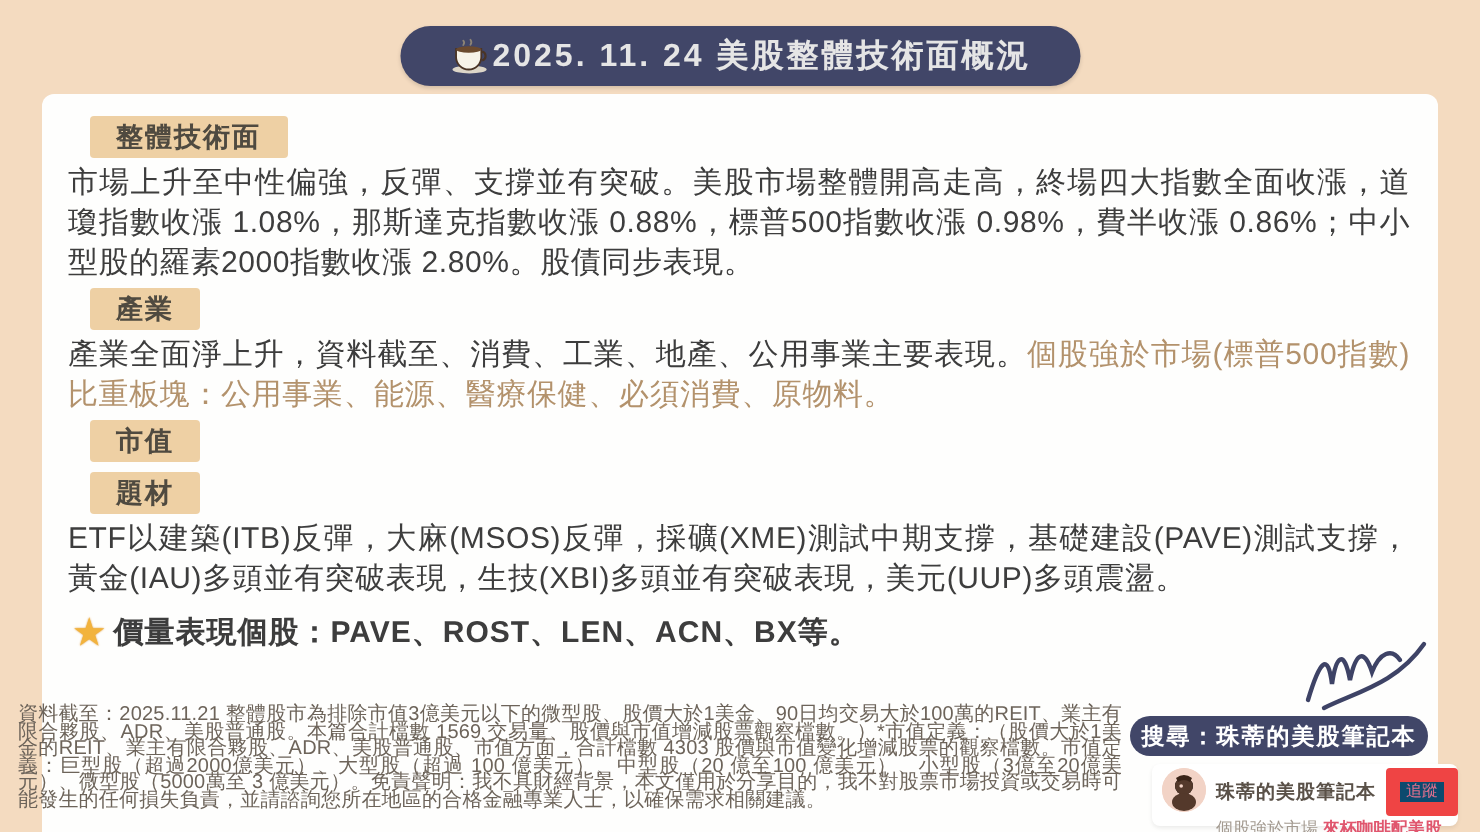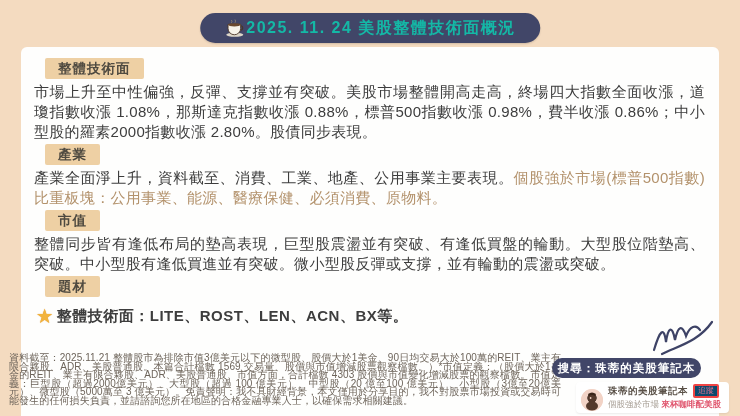--- a/index.html
+++ b/index.html
@@ -7,21 +7,21 @@
   body { font-family:"Liberation Sans", sans-serif; }
   .page {
     position:relative; width:740px; height:416px;
     background:#f4dbc0; overflow:hidden;
   }
   
   .header-pill {
     position:absolute; top:13px; left:50%; transform:translateX(-50%);
     height:30px; background:#414668; border-radius:16px;
     display:flex; align-items:center; gap:0; padding:4px 24px;
-    color:#14b8a6; font-size:16px; font-weight:bold; letter-spacing:1.5px;
+    color:#e5e5e5; font-size:16px; font-weight:bold; letter-spacing:1.5px;
     white-space:nowrap; box-shadow:0 1px 2px rgba(0,0,0,0.15);
   }
   .coffee-icon { width:22px; height:18px; display:inline-block; }
   
   .panel {
     position:absolute; left:21px; top:47px; width:698px; height:380px;
     background:#fefefd; border-radius:6px;
     padding:9px 14px 0 13px;
     display:flex; flex-direction:column;
   }
@@ -44,41 +44,41 @@
   }
   .star-glyph { color:#f2b33d; font-size:17px; text-shadow:0 0 1px #d98c1f; }
   
   .disclaimer {
     position:absolute; left:9px; top:354px; width:552px;
     font-size:10px; line-height:8.6px; color:#6d645a;
     text-align:justify; letter-spacing:0.1px;
   }
   .signature { position:absolute; left:648px; top:316px; width:70px; height:42px; }
   .search-pill {
-    position:absolute; left:552px; top:358px; width:149px; height:20px;
+    position:absolute; left:565px; top:358px; width:149px; height:20px;
     background:#414668; border-radius:11px;
     display:flex; align-items:center; justify-content:center;
     color:#fff; font-size:11.5px; font-weight:bold; letter-spacing:1px;
     cursor:pointer;
   }
   .profile-card {
     position:absolute; left:576px; top:382px; width:153px; height:31px;
     background:#ffffff; border-radius:4px; box-shadow:0 1px 2px rgba(0,0,0,0.08);
-    display:flex; align-items:flex-end; gap:5px; padding:2px 5px;
+    display:flex; align-items:flex-start; gap:5px; padding:2px 5px;
   }
   .avatar {
     width:22px; height:22px; border-radius:50%; background:#f2d3c6;
     flex:0 0 auto; display:flex; align-items:center; justify-content:center;
     overflow:hidden;
   }
   .card-col { display:flex; flex-direction:column; gap:1px; min-width:0; }
   .card-row1 { display:flex; align-items:center; gap:5px; }
   .card-name { font-size:9.5px; color:#5a5148; font-weight:bold; letter-spacing:0.5px; white-space:nowrap; }
   .follow-btn {
-    font-size:8px; color:#e2708e; border:2px solid #ef4444; border-radius:2px;
+    font-size:8px; color:#e2708e; border:7px solid #ef4444; border-radius:2px;
     padding:0 3px; line-height:10px; background:#0c4a6e; cursor:pointer; white-space:nowrap;
   }
   .card-row2 { font-size:8.5px; color:#a39a90; white-space:nowrap; }
   .card-row2 .brand { color:#e0566e; font-weight:bold; cursor:pointer;margin-top:44px; }
 </style>
 </head>
 <body>
 
 <div class="page">
 
@@ -95,27 +95,27 @@
 
   <div class="panel">
 
     <div class="sec-label">整體技術面</div>
     <div class="sec-text"><span>市場上升至中性偏強，反彈、支撐並有突破。美股市場整體開高走高，終場四大指數全面收漲，道瓊指數收漲 1.08%，那斯達克指數收漲 0.88%，標普500指數收漲 0.98%，費半收漲 0.86%；中小型股的羅素2000指數收漲 2.80%。股債同步表現。</span></div>
 
     <div class="sec-label">產業</div>
     <div class="sec-text"><span>產業全面淨上升，資料截至、消費、工業、地產、公用事業主要表現。</span><span class="hl">個股強於市場(標普500指數)比重板塊：公用事業、能源、醫療保健、必須消費、原物料。</span></div>
 
     <div class="sec-label">市值</div>
-    <div class="sec-text"><span>整體同步皆有逢低布局的墊高表現，巨型股震盪並有突破、有逢低買盤的輪動。大型股位階墊高、突破。中小型股有逢低買進並有突破。微小型股反彈或支撐，並有輪動的震盪或突破。</span></div>
 
     <div class="sec-label">題材</div>
+    <div class="sec-text"><span>ETF以建築(ITB)反彈，大麻(MSOS)反彈，採礦(XME)測試中期支撐，基礎建設(PAVE)測試支撐，黃金(IAU)多頭並有突破表現，生技(XBI)多頭並有突破表現，美元(UUP)多頭震盪。</span></div>
 
     <div class="star-line">
       <span class="star-glyph">★</span>
-      <span>整體技術面：LITE、ROST、LEN、ACN、BX等。</span>
+      <span>價量表現個股：PAVE、ROST、LEN、ACN、BX等。</span>
     </div>
   </div>
 
   <div class="disclaimer">資料截至：2025.11.21 整體股市為排除市值3億美元以下的微型股、股價大於1美金、90日均交易大於100萬的REIT、業主有限合夥股、ADR、美股普通股。本篇合計檔數 1569 交易量、股價與市值增減股票觀察檔數。）*市值定義：（股價大於1美金的REIT、業主有限合夥股、ADR、美股普通股、市值方面，合計檔數 4303 股價與市值變化增減股票的觀察檔數。市值定義：巨型股（超過2000億美元）、大型股（超過 100 億美元）、中型股（20 億至100 億美元）、小型股（3億至20億美元）、微型股（5000萬至 3 億美元）。免責聲明：我不具財經背景，本文僅用於分享目的，我不對股票市場投資或交易時可能發生的任何損失負責，並請諮詢您所在地區的合格金融專業人士，以確保需求相關建議。</div>
 
   <svg class="signature" viewBox="0 0 70 42">
     <path d="M6,34 C12,14 16,10 18,26 C20,12 24,8 27,24 C30,10 34,8 38,20 C42,10 48,8 52,14 M14,38 C30,30 50,26 64,6" fill="none" stroke="#3e4366" stroke-width="2.2" stroke-linecap="round"></path>
   </svg>
 
   <div class="search-pill">

